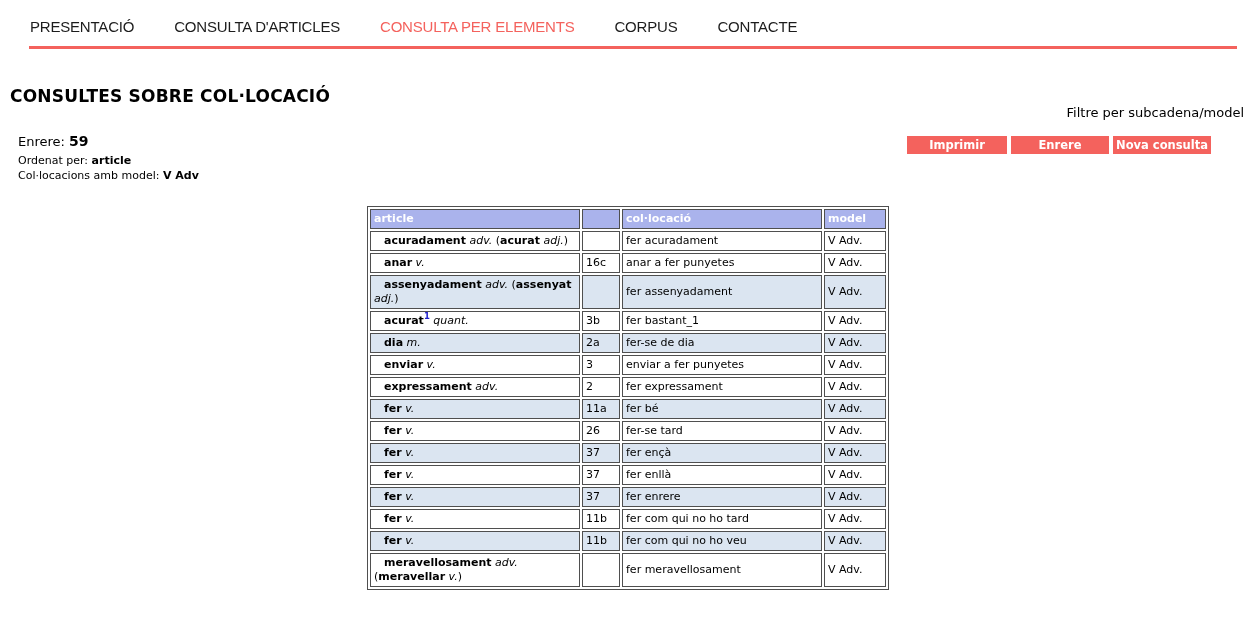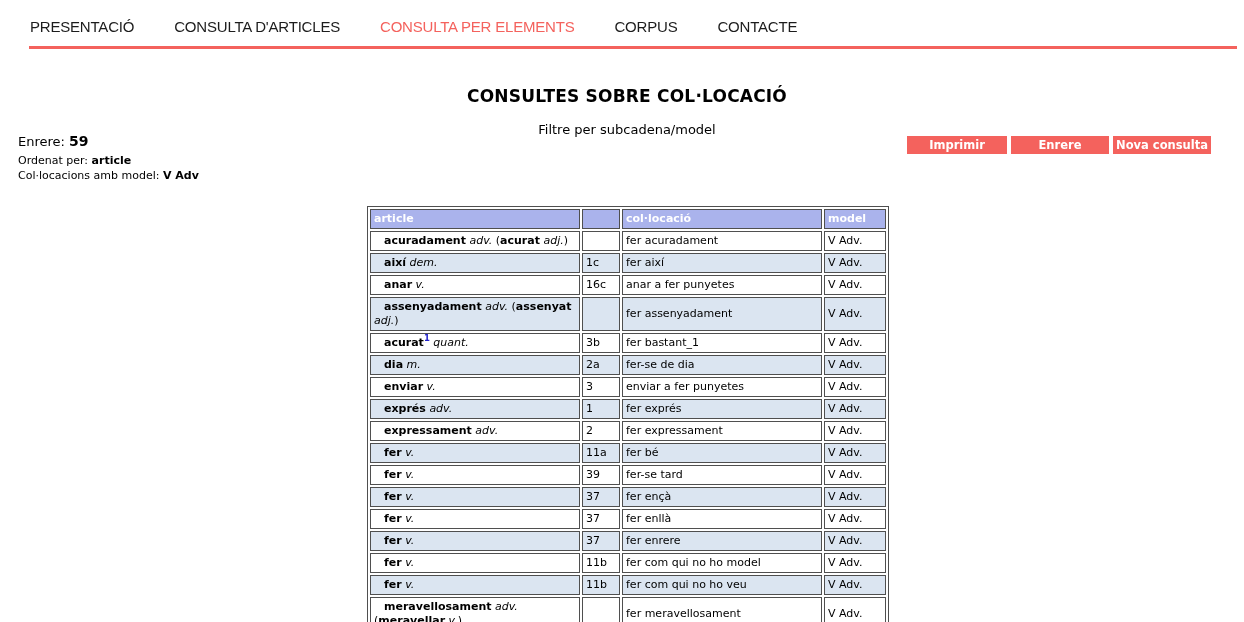--- a/index.html
+++ b/index.html
@@ -14,23 +14,23 @@
         font-family:"DejaVu Sans",sans-serif;color:#000;}
 
   
   .nav{position:absolute;left:30px;top:18px;display:flex;gap:40px;
        font-family:"Liberation Sans",sans-serif;font-size:15px;letter-spacing:-0.2px;color:#1c1c1c;}
   .nav-item{cursor:pointer;white-space:nowrap;}
   .nav-item.active{color:var(--accent);}
   .nav-underline{position:absolute;left:29px;top:46px;width:1208px;height:3px;background:var(--accent);}
 
   
-  .page-title{position:absolute;left:10px;top:86px;width:1234px;text-align:center;
+  .page-title{position:absolute;left:10px;top:86px;width:1234px;text-align:left;
               font-size:17px;font-weight:bold;letter-spacing:0.2px;}
-  .page-subtitle{position:absolute;left:10px;top:105px;width:1234px;text-align:center;font-size:13px;margin-top:17px;}
+  .page-subtitle{position:absolute;left:10px;top:105px;width:1234px;text-align:right;font-size:13px;}
 
   
   .summary{position:absolute;left:18px;top:134px;font-size:11px;line-height:15px;}
   .summary .total-line{font-size:13px;margin-bottom:4px;}
   .summary .total-line b{font-size:14px;}
   .summary b{font-weight:bold;}
 
   
   .toolbar{position:absolute;left:907px;top:136px;display:flex;gap:4px;}
   .btn{height:18px;background:var(--accent);color:#fff;border:none;padding:0;
@@ -109,26 +109,20 @@
         <th>model</th>
       </tr>
     </thead>
     <tbody>
         <tr>
           <td class="c-article"><b>acuradament</b> <i>adv.</i> (<b>acurat</b> <i>adj.</i>)</td>
           <td class="c-sense"></td>
           <td class="c-colloc">fer acuradament</td>
           <td class="c-model">V Adv.</td>
         </tr>
-        <tr class="alt">
-          <td class="c-article"><b>així</b> <i>dem.</i></td>
-          <td class="c-sense">1c</td>
-          <td class="c-colloc">fer així</td>
-          <td class="c-model">V Adv.</td>
-        </tr>
         <tr>
           <td class="c-article"><b>anar</b> <i>v.</i></td>
           <td class="c-sense">16c</td>
           <td class="c-colloc">anar a fer punyetes</td>
           <td class="c-model">V Adv.</td>
         </tr>
         <tr class="alt">
           <td class="c-article"><b>assenyadament</b> <i>adv.</i> (<b>assenyat</b> <i>adj.</i>)</td>
           <td class="c-sense"></td>
           <td class="c-colloc">fer assenyadament</td>
@@ -145,41 +139,35 @@
           <td class="c-sense">2a</td>
           <td class="c-colloc">fer-se de dia</td>
           <td class="c-model">V Adv.</td>
         </tr>
         <tr>
           <td class="c-article"><b>enviar</b> <i>v.</i></td>
           <td class="c-sense">3</td>
           <td class="c-colloc">enviar a fer punyetes</td>
           <td class="c-model">V Adv.</td>
         </tr>
-        <tr class="alt">
-          <td class="c-article"><b>exprés</b> <i>adv.</i></td>
-          <td class="c-sense">1</td>
-          <td class="c-colloc">fer exprés</td>
-          <td class="c-model">V Adv.</td>
-        </tr>
         <tr>
           <td class="c-article"><b>expressament</b> <i>adv.</i></td>
           <td class="c-sense">2</td>
           <td class="c-colloc">fer expressament</td>
           <td class="c-model">V Adv.</td>
         </tr>
         <tr class="alt">
           <td class="c-article"><b>fer</b> <i>v.</i></td>
           <td class="c-sense">11a</td>
           <td class="c-colloc">fer bé</td>
           <td class="c-model">V Adv.</td>
         </tr>
         <tr>
           <td class="c-article"><b>fer</b> <i>v.</i></td>
-          <td class="c-sense">39</td>
+          <td class="c-sense">26</td>
           <td class="c-colloc">fer-se tard</td>
           <td class="c-model">V Adv.</td>
         </tr>
         <tr class="alt">
           <td class="c-article"><b>fer</b> <i>v.</i></td>
           <td class="c-sense">37</td>
           <td class="c-colloc">fer ençà</td>
           <td class="c-model">V Adv.</td>
         </tr>
         <tr>
@@ -190,21 +178,21 @@
         </tr>
         <tr class="alt">
           <td class="c-article"><b>fer</b> <i>v.</i></td>
           <td class="c-sense">37</td>
           <td class="c-colloc">fer enrere</td>
           <td class="c-model">V Adv.</td>
         </tr>
         <tr>
           <td class="c-article"><b>fer</b> <i>v.</i></td>
           <td class="c-sense">11b</td>
-          <td class="c-colloc">fer com qui no ho model</td>
+          <td class="c-colloc">fer com qui no ho tard</td>
           <td class="c-model">V Adv.</td>
         </tr>
         <tr class="alt">
           <td class="c-article"><b>fer</b> <i>v.</i></td>
           <td class="c-sense">11b</td>
           <td class="c-colloc">fer com qui no ho veu</td>
           <td class="c-model">V Adv.</td>
         </tr>
         <tr>
           <td class="c-article"><b>meravellosament</b> <i>adv.</i> (<b>meravellar</b> <i>v.</i>)</td>

